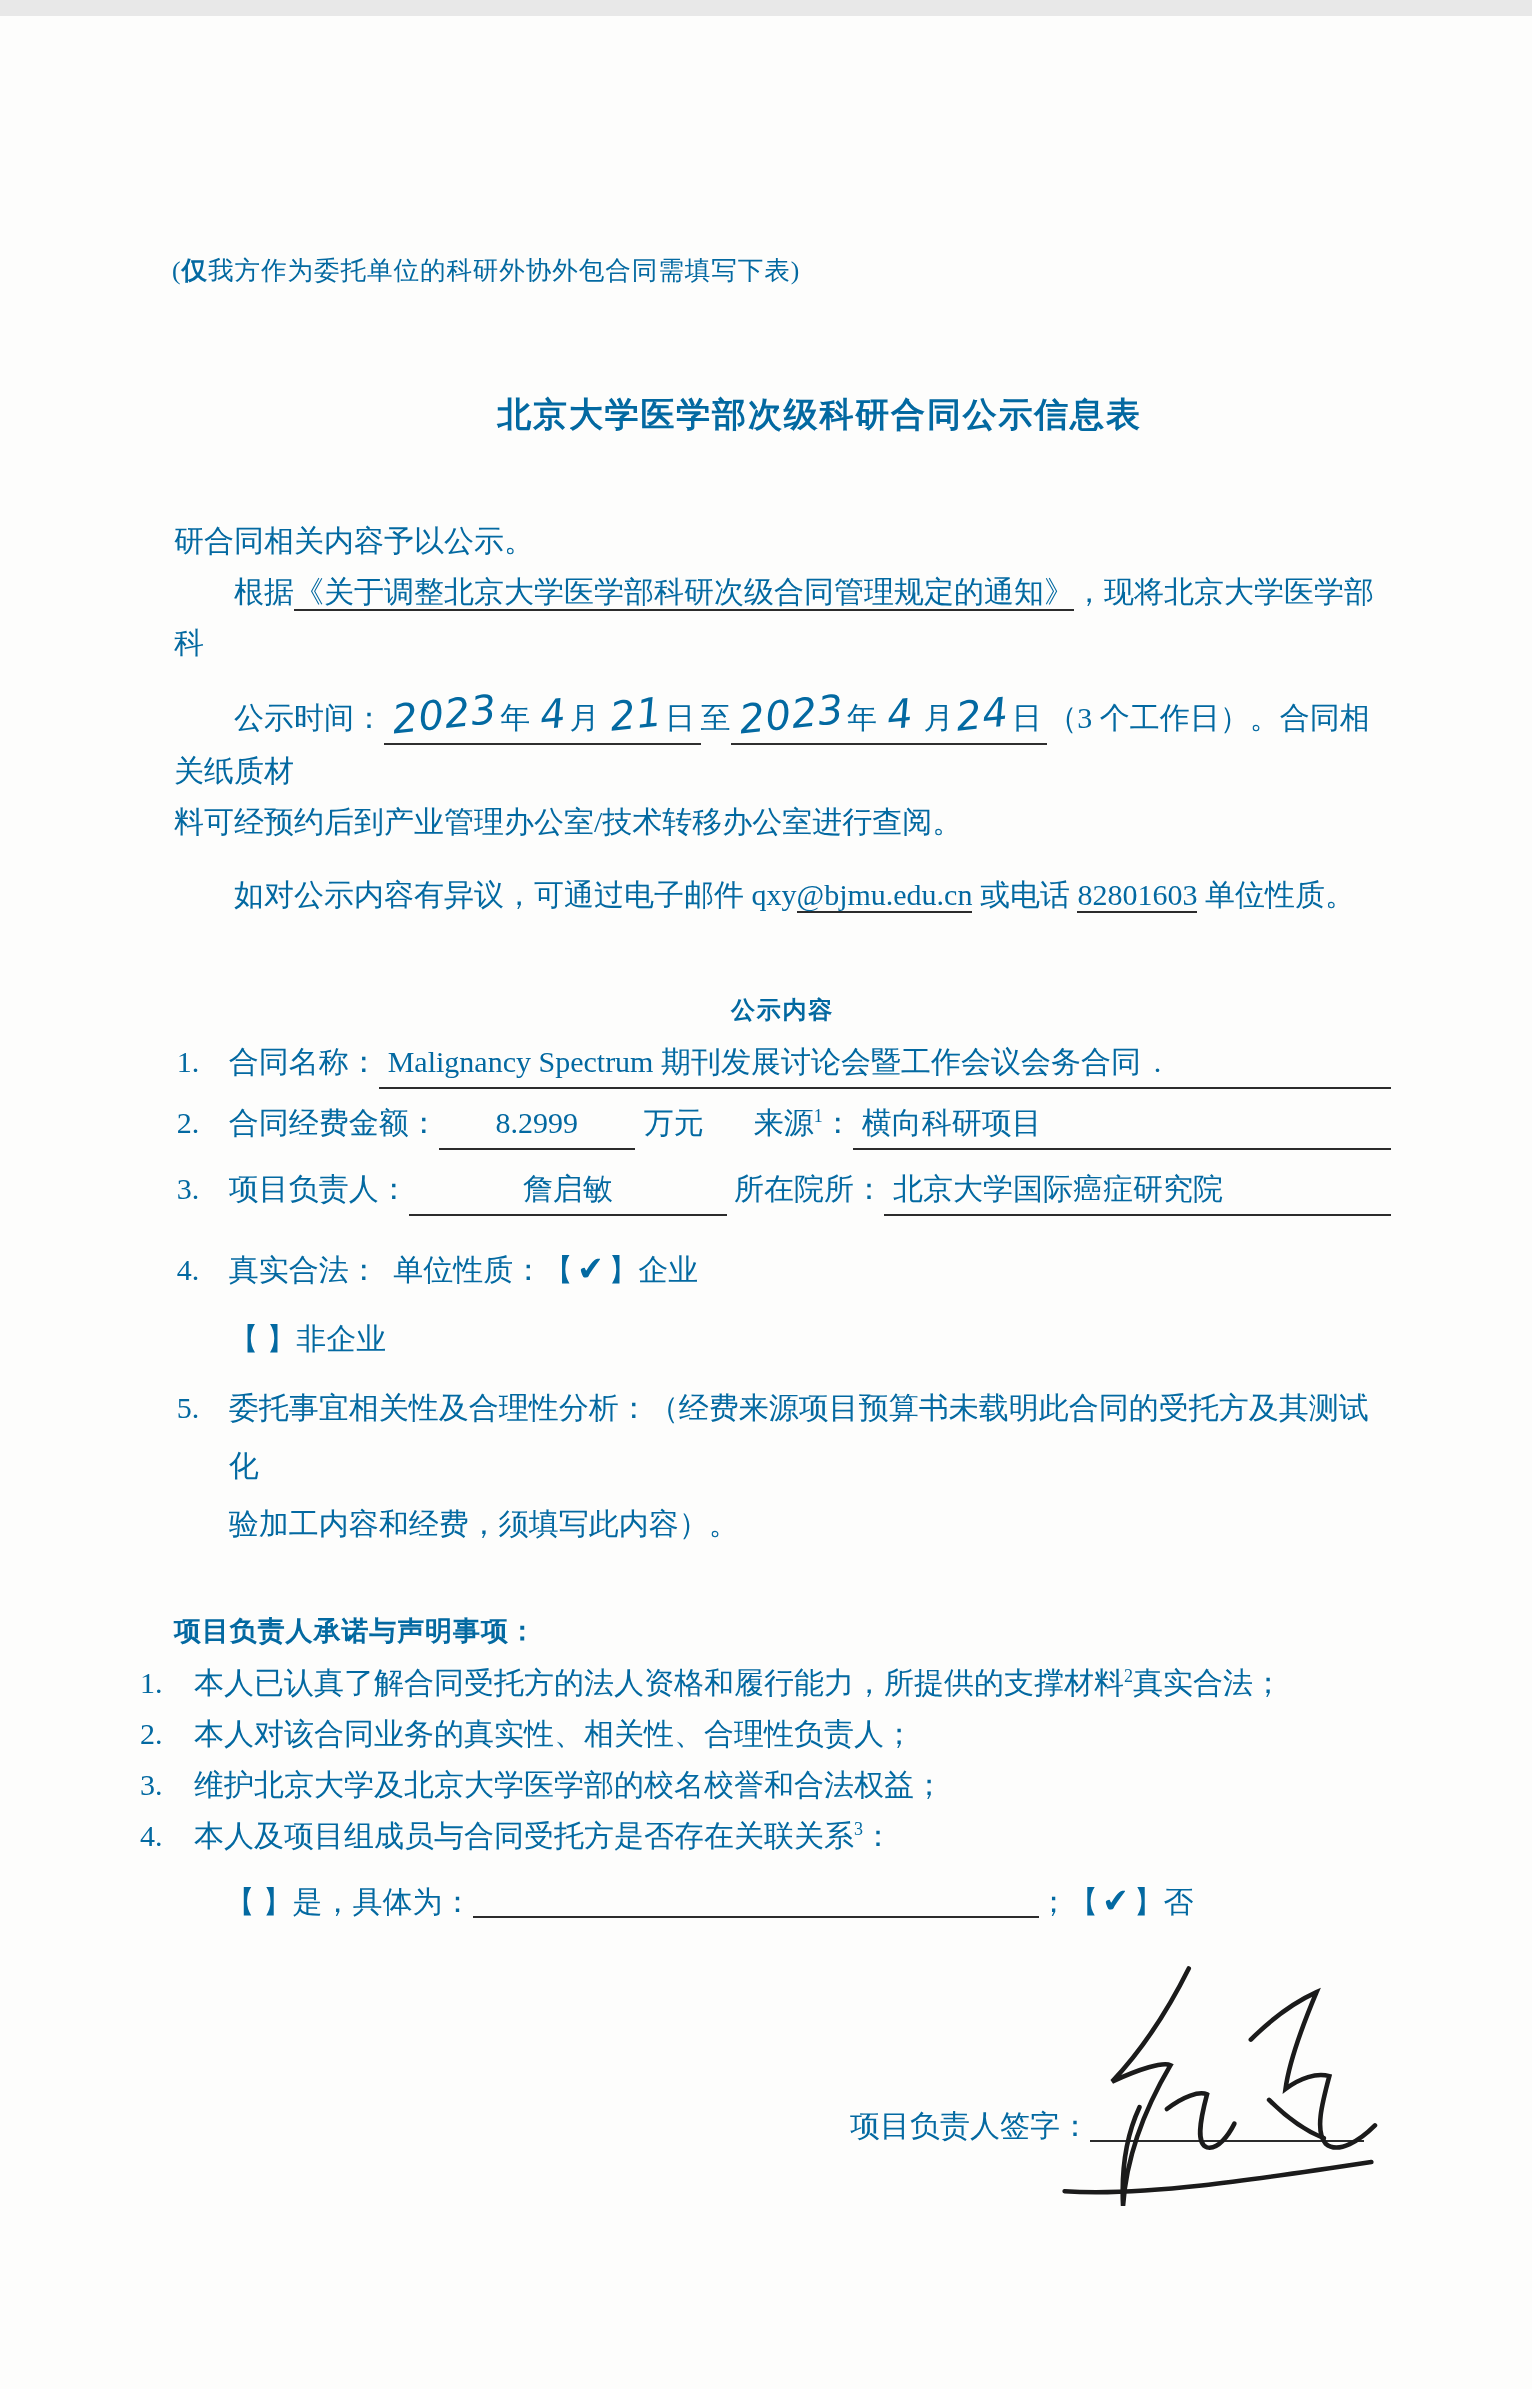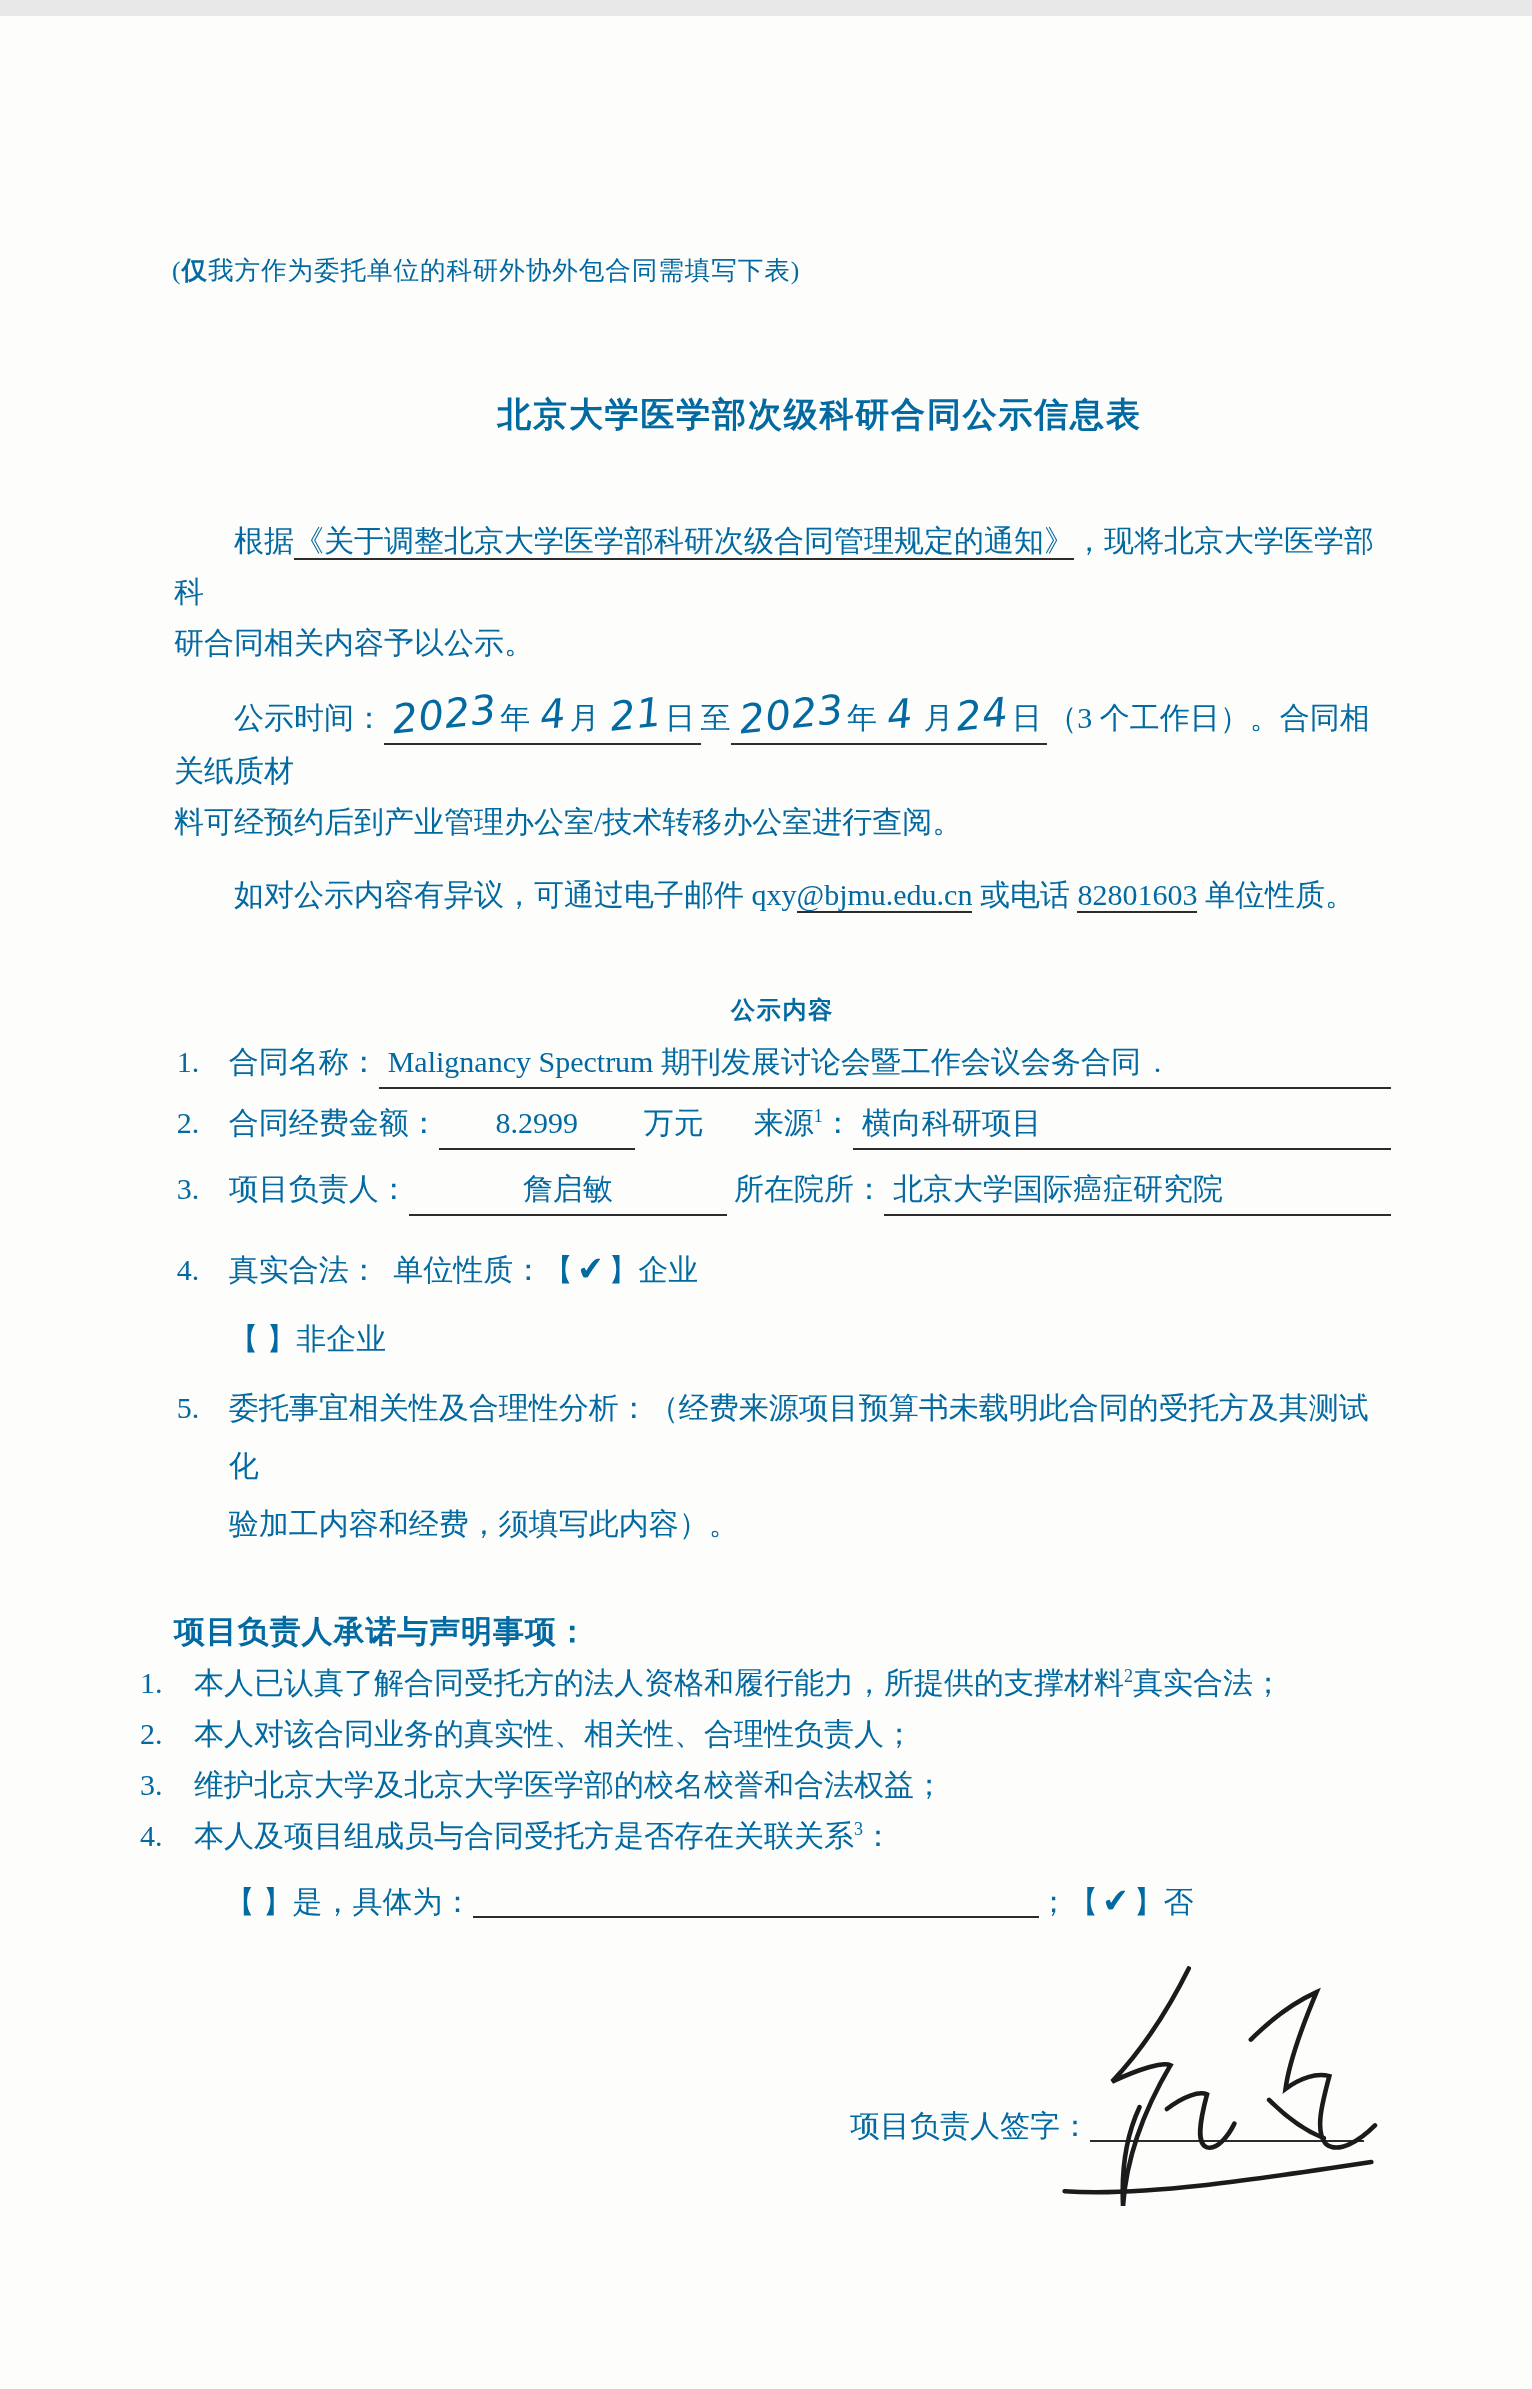--- a/index.html
+++ b/index.html
@@ -45,21 +45,21 @@
   .unit{margin-left:9px;}
   .src{margin-left:50px;}
   .name-blank{flex:0 0 318px;text-align:center;border-bottom:2.7px solid #2c2c2c;}
   .dept-label{margin-left:7.3px;}
   .entrust-blank{flex:0 0 650px;border-bottom:2.7px solid #2c2c2c;padding-left:16.4px;white-space:nowrap;}
   .nature{margin-left:14.6px;white-space:nowrap;}
   .check{font-family:"DejaVu Sans",sans-serif;font-weight:bold;font-size:33px;display:inline-block;transform:rotate(-4deg);margin:0 3.7px;}
   .tail-dot{margin-left:12.8px;}
   sup{font-size:18px;line-height:0;}
   .analysis{margin-top:10px;line-height:49px;}
-  .commit-head{margin-top:53px;font-size:31px;font-weight:bold;line-height:51px;letter-spacing:0.9px;}
+  .commit-head{margin-top:53px;font-size:27px;font-weight:bold;line-height:51px;letter-spacing:0.9px;}
   .commit-list{line-height:51px;}
   .citem{display:flex;align-items:baseline;}
   .cno{flex:0 0 54px;margin-left:-34px;}
   .choice{margin-top:13.7px;margin-left:51px;line-height:51px;white-space:nowrap;}
   .blank{display:inline-block;width:566px;border-bottom:2.7px solid #2c2c2c;height:31px;vertical-align:-5.5px;}
   .sig-line{margin-top:173px;margin-left:676px;line-height:51px;white-space:nowrap;}
   .sig-blank{display:inline-block;width:274px;border-bottom:2.7px solid #2c2c2c;height:31px;vertical-align:-5.5px;}
   .sig-svg{position:absolute;left:977px;top:1936px;z-index:2;}
 </style>
 </head>
@@ -67,22 +67,22 @@
 
 <div class="page">
 
   <div class="note"><span>(</span><b>仅</b><span>我方作为委托单位的科研外协外包合同需填写下表)</span></div>
 
   <div class="title">北京大学医学部次级科研合同公示信息表</div>
 
   <div class="body-col">
 
     <div class="p1">
+      <div>研合同相关内容予以公示。</div>
       <div><span class="indent"></span><span>根据</span><span class="u-ref">《关于调整北京大学医学部科研次级合同管理规定的通知》</span><span>，现将北京大学医学部科</span></div>
-      <div>研合同相关内容予以公示。</div>
     </div>
 
     <div class="p2">
       <div><span class="indent"></span><span>公示时间：</span><span class="u-date"><span class="hw">2023</span><span>年 </span><span class="hw">4</span><span>月 </span><span class="hw">21</span><span>日</span></span><span>至</span><span class="u-date"><span class="hw">2023</span><span>年 </span><span class="hw">4</span><span> 月</span><span class="hw">24</span><span>日</span></span><span>（3 个工作日）。合同相关纸质材</span></div>
       <div>料可经预约后到产业管理办公室/技术转移办公室进行查阅。</div>
     </div>
 
     <div class="p3"><span class="indent"></span><span>如对公示内容有异议，可通过电子邮件 </span><span>qxy</span><span class="u">@bjmu.edu.cn</span><span> 或电话 </span><span class="u">82801603</span><span> 单位性质。</span></div>
 
     <div class="sec-head">公示内容</div>

